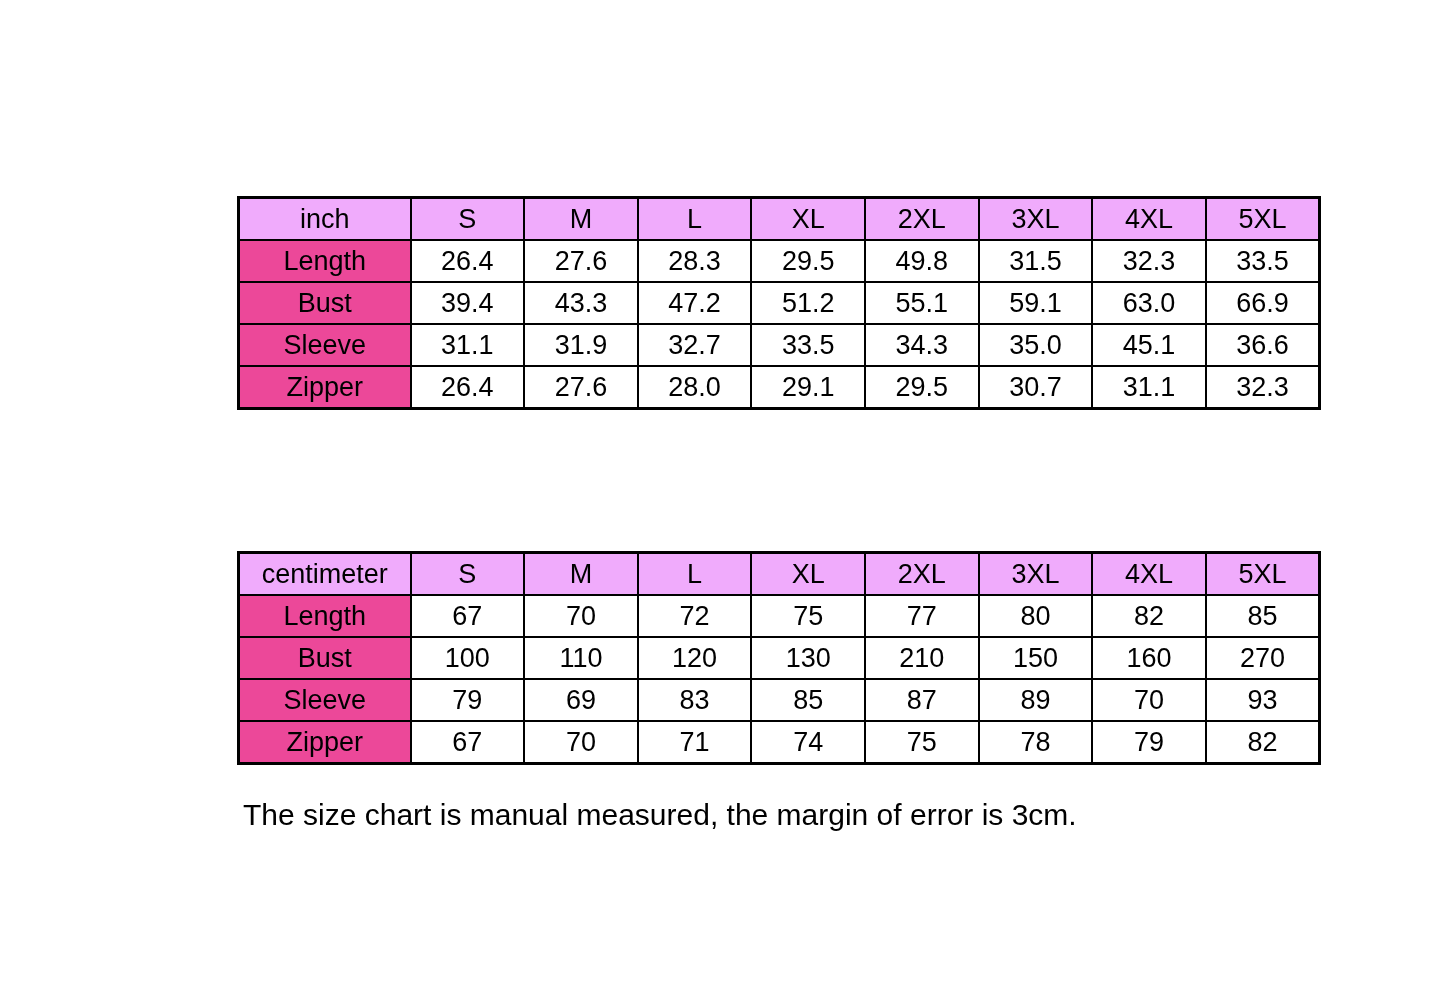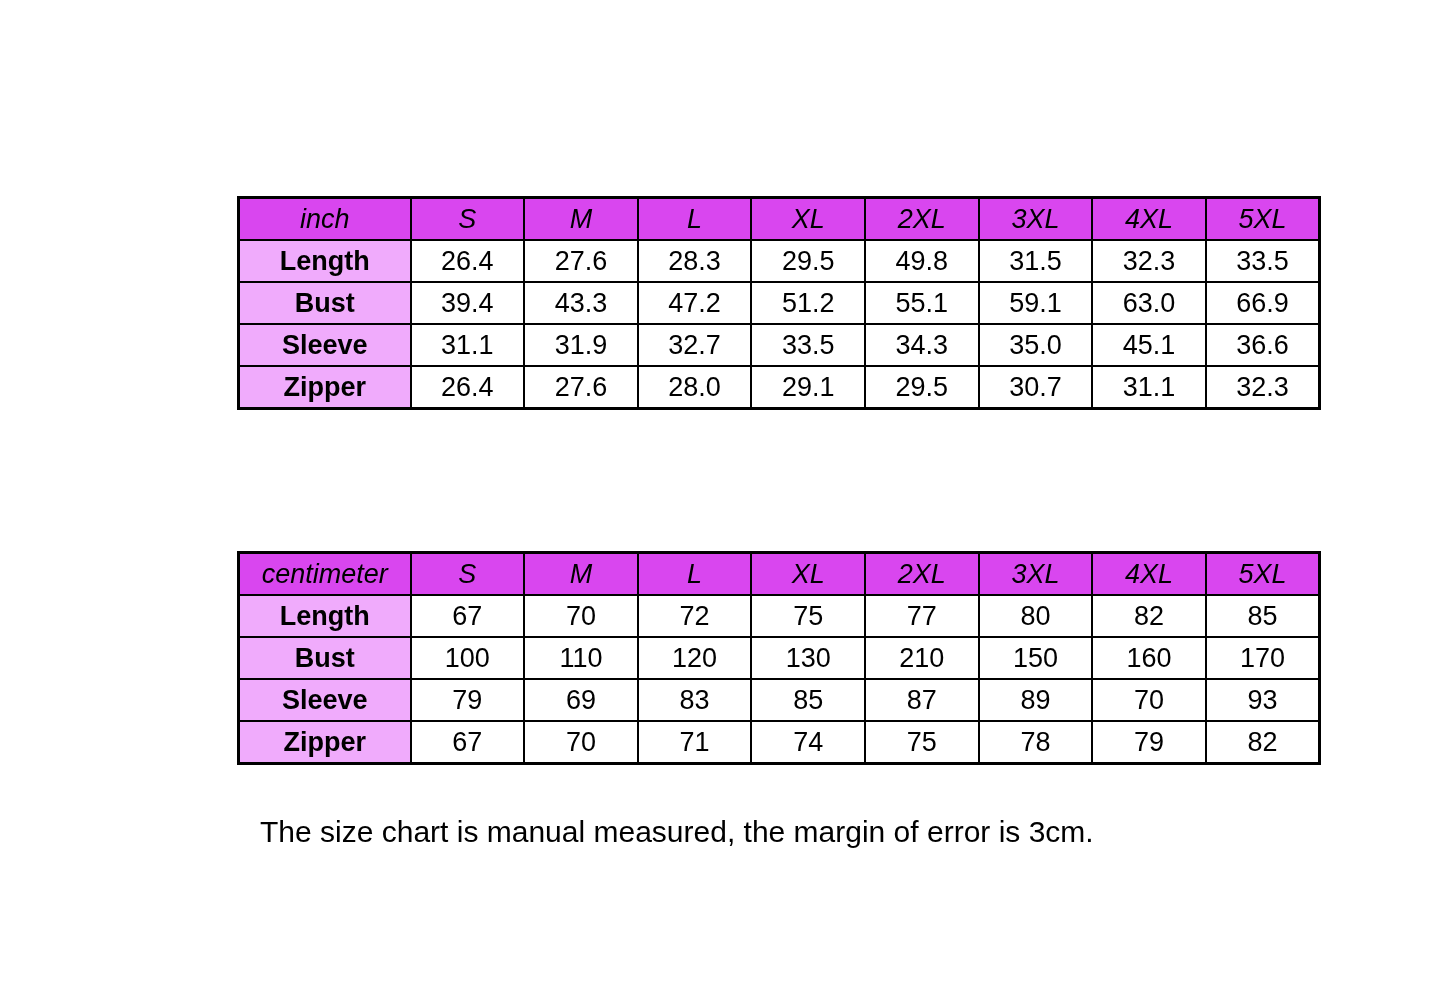--- a/index.html
+++ b/index.html
@@ -33,32 +33,30 @@
     height: 40px;
     padding: 0;
     text-align: center;
     vertical-align: middle;
     font-size: 27px;
     line-height: 1;
     font-weight: 400;
     color: #000000;
   }
   table.size-table th {
-    background: #d946ef;
-    font-style: italic;
+    background: #f0abfc;
   }
   table.size-table td.row-label {
-    background: #f0abfc;
-    font-weight: bold;
+    background: #ec4899;
   }
   .note {
     position: absolute;
     left: 243px;
     top: 797px;
-    margin: 17px;
+    margin: 0;
     font-size: 30px;
     line-height: 1.2;
     color: #000000;
     white-space: nowrap;
   }
 </style>
 </head>
 <body>
 
 <div class="canvas">
@@ -174,21 +172,21 @@
         </tr>
         <tr>
           <td class="row-label">Bust</td>
           <td>100</td>
           <td>110</td>
           <td>120</td>
           <td>130</td>
           <td>210</td>
           <td>150</td>
           <td>160</td>
-          <td>170</td>
+          <td>270</td>
         </tr>
         <tr>
           <td class="row-label">Sleeve</td>
           <td>79</td>
           <td>69</td>
           <td>83</td>
           <td>85</td>
           <td>87</td>
           <td>89</td>
           <td>70</td>

